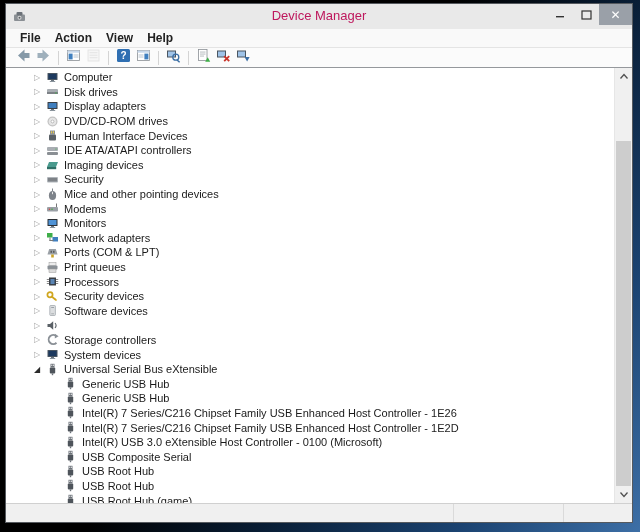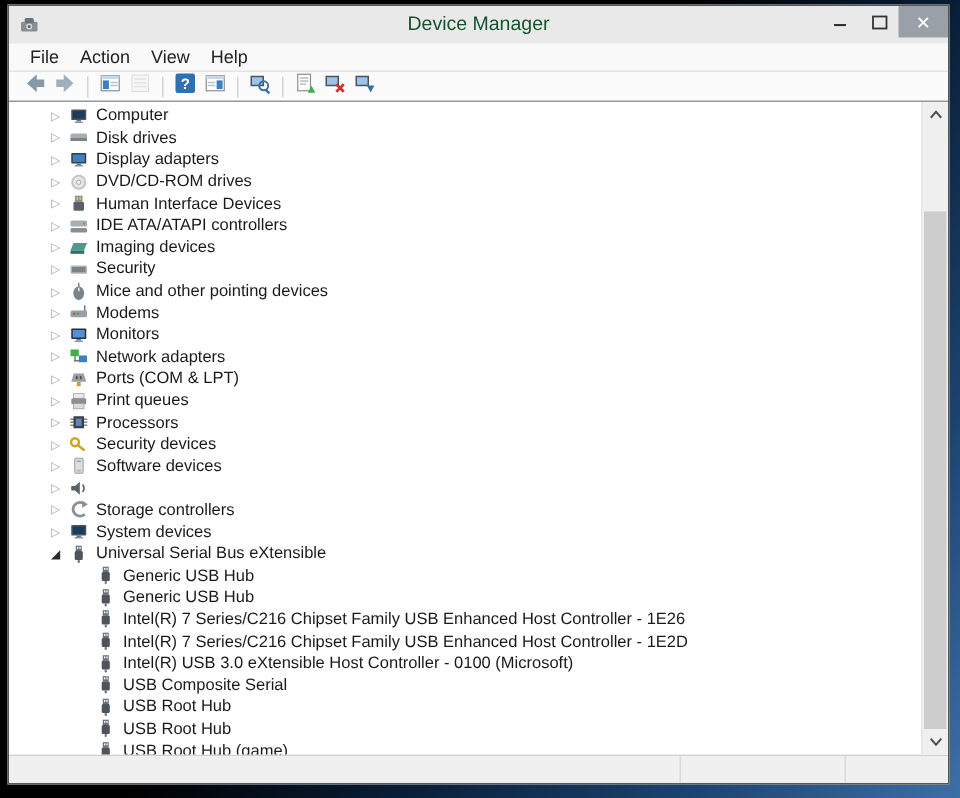--- a/index.html
+++ b/index.html
@@ -6,29 +6,29 @@
   body{font-family:"Liberation Sans","DejaVu Sans",sans-serif; background:#000;}
   .desktop{position:relative; width:640px; height:532px; overflow:hidden;
     background:linear-gradient(125deg,#000000 45%,#081c33 62%,#1b4371 82%,#3d6fa6 100%);}
   .window{position:absolute; left:5px; top:3px; width:628px; height:520px;
     background:#f4f4f4; border:1px solid #55595e; box-sizing:border-box;
     display:flex; flex-direction:column;}
   
   .titlebar{position:relative; height:25px; background:#e9e9e9; flex:0 0 auto;}
   .app-icon{position:absolute; left:6px; top:5px; width:15px; height:15px;}
   .title{position:absolute; left:0; right:0; top:4px; text-align:center;
-    font-size:13px; color:#14532d;}
+    font-size:13px; color:#be185d;}
   .win-controls{position:absolute; right:0; top:0; height:21px; display:flex; align-items:stretch;}
   .win-btn{display:flex; align-items:center; justify-content:center; cursor:default;}
   .win-btn.min,.win-btn.max{width:26px;}
   .win-btn.close{width:33px; background:#9aa0a8; color:#ffffff; font-size:12px; line-height:1;}
   
   .menubar{height:18px; background:#f9f9f9; border-bottom:1px solid #e4e4e4;
     display:flex; align-items:center; padding-left:7px; flex:0 0 auto;}
-  .menu-item{font-size:12px; color:#222; padding:0 7px;}
+  .menu-item{font-size:12px; color:#222; padding:0 7px;font-weight:bold;}
   
   .toolbar{height:19px; background:#fbfbfb; border-bottom:1px solid #95989c;
     display:flex; align-items:center; padding-left:9px; gap:3px; flex:0 0 auto;}
   .tb-btn{width:17px; height:17px; display:flex; align-items:center; justify-content:center;}
   .tb-divider{width:1px; height:14px; background:#d4d4d4; margin:0 3px;}
   
   .treearea{position:relative; flex:1 1 auto; background:#ffffff; overflow:hidden;}
   .tree-rows{position:absolute; left:2px; top:2px; right:20px; bottom:0;}
   .tree-row{height:14.6px; display:flex; align-items:center; white-space:nowrap;}
   .tree-row.lvl1{padding-left:26px;}

